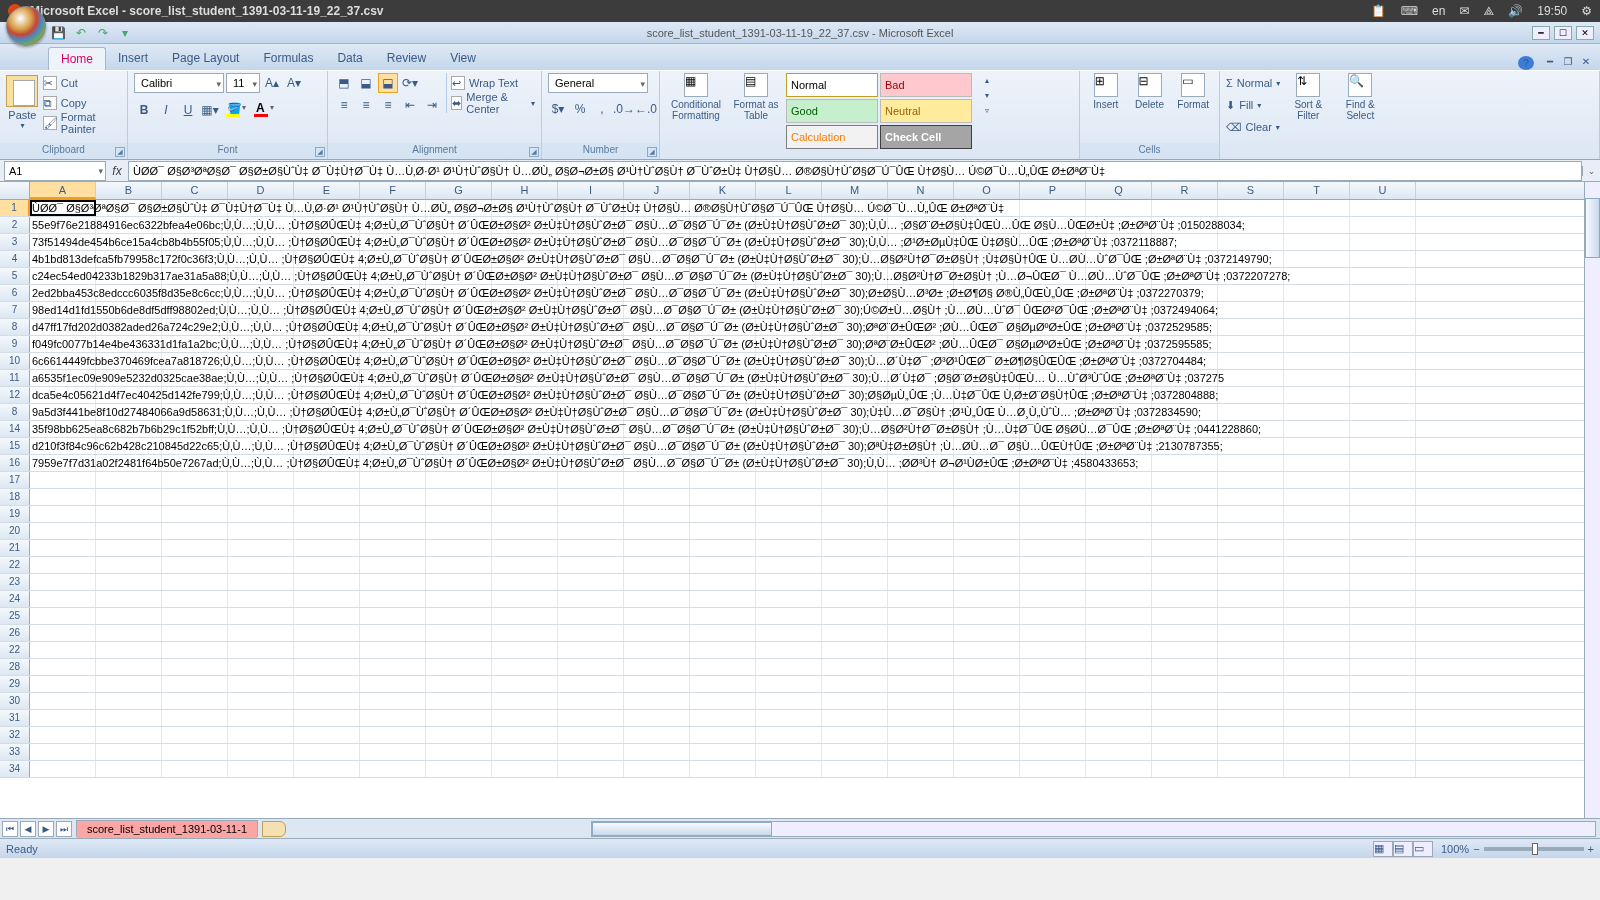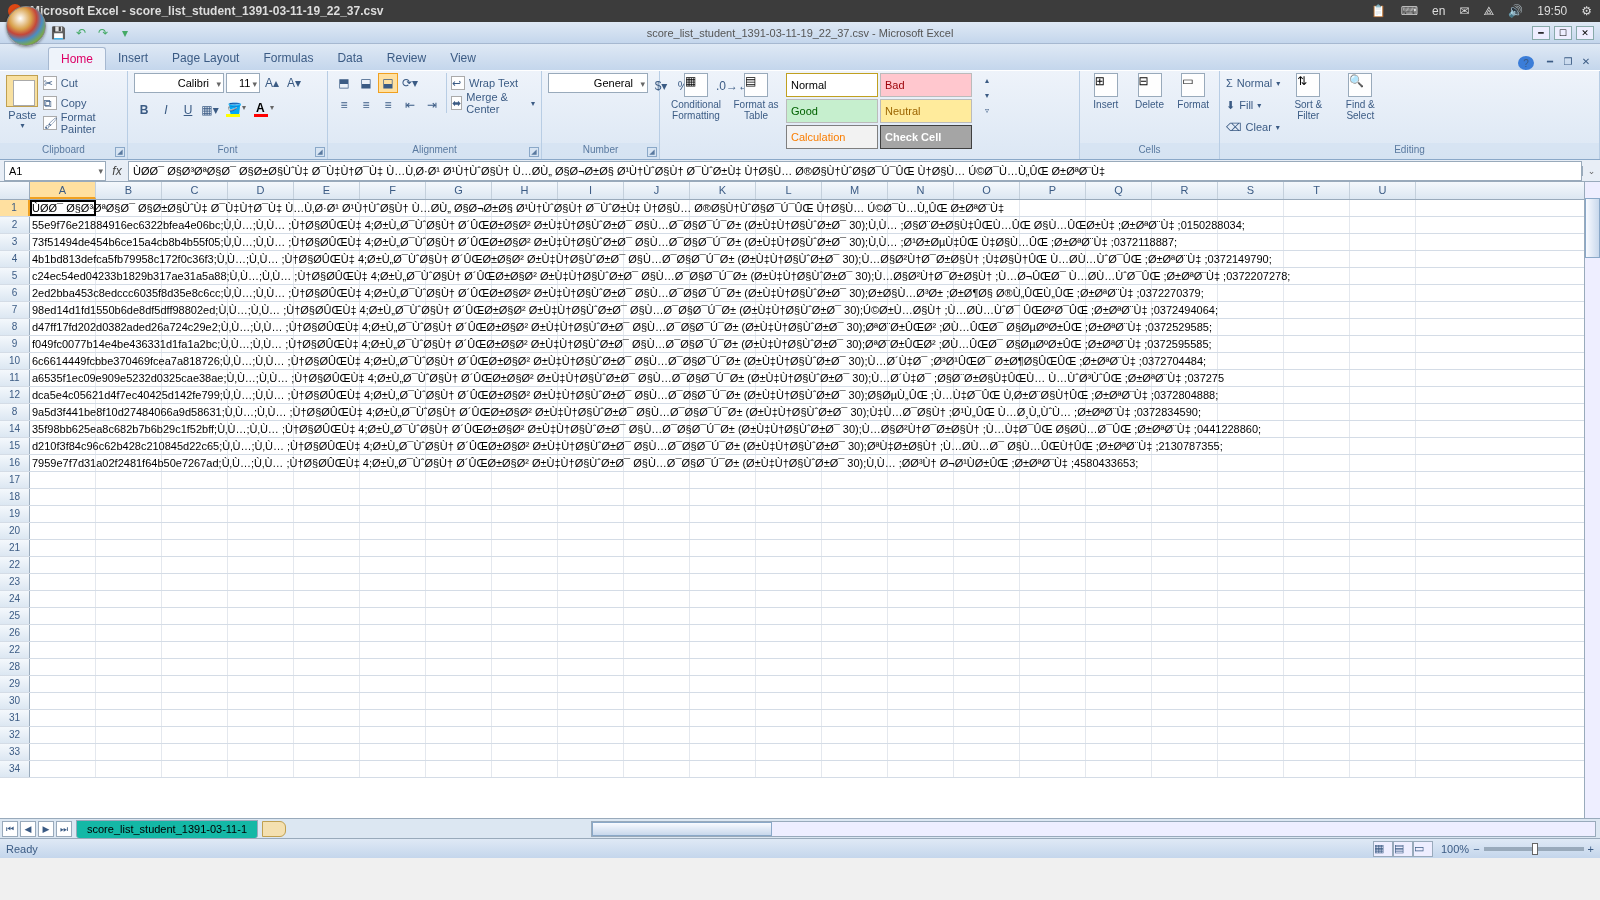--- a/index.html
+++ b/index.html
@@ -36,35 +36,35 @@
 
 
 .paste-big { width:38px; text-align:center; }
 .paste-big .ico { width:32px; height:32px; margin:2px auto; background:#f8e0a0; border:1px solid #c0a050; position:relative; }
 .paste-big .ico::after { content:""; position:absolute; left:6px; top:4px; width:20px; height:24px; background:#fff; border:1px solid #aaa; }
 .smallrow { display:flex; align-items:center; gap:4px; font-size:11px; color:#3b5b84; height:20px; }
 .smallrow .ic { width:14px; height:14px; border:1px solid #aaa; background:#fefefe; }
 
 
 .font-row { display:flex; gap:2px; align-items:center; }
-.combo { height:20px; border:1px solid #9ab; background:#fff; font-size:11px; padding:0 14px 0 12px; position:relative; line-height:18px;text-align:right; }
+.combo { height:20px; border:1px solid #9ab; background:#fff; font-size:11px; padding:0 14px 0 6px; position:relative; line-height:18px; }
 .combo::after { content:"▾"; position:absolute; right:2px; top:1px; font-size:9px; color:#666; }
 .btnrow { display:flex; gap:2px; margin-top:3px; }
 .rbtn { width:20px; height:20px; border:1px solid transparent; display:flex; align-items:center; justify-content:center; font-size:12px; color:#3b5b84; }
 .rbtn.sel { border:1px solid #f0a020; background:#ffe0a0; }
 .colorbtn { width:26px; height:20px; position:relative; border:1px solid transparent; }
 .colorbtn .bar { position:absolute; bottom:2px; left:3px; width:14px; height:3px; }
 .colorbtn::after { content:"▾"; position:absolute; right:1px; top:2px; font-size:8px; color:#666; }
 
 
 .align-col { display:flex; flex-direction:column; gap:2px; }
 .align-col .btnrow { margin:0; }
 
 
-.num-body { display:flex; flex-direction:row; gap:3px; }
+.num-body { display:flex; flex-direction:column; gap:3px; }
 
 
 .styles-grid { display:flex; flex-wrap:wrap; width:190px; gap:2px; }
 .style-cell { width:92px; height:24px; border:1px solid #999; font-size:11px; display:flex; align-items:center; padding:0 4px; }
 
 
 .vstack { display:flex; flex-direction:column; align-items:center; width:44px; }
 .vstack .ic { width:24px; height:24px; border:1px solid #9ab; margin-bottom:2px; background:#fefefe; }
 .vstack .lbl { font-size:10px; color:#3b5b84; }
 .editing-col { display:flex; flex-direction:column; gap:2px; }
@@ -87,21 +87,21 @@
 .row { display:flex; height:17px; border-bottom:1px solid #d4dce6; }
 .rh { width:30px; background:linear-gradient(#f4f8fc,#dce7f2); border-right:1px solid #9ab; text-align:center; font-size:10px; color:#3b5b84; line-height:16px; }
 .rh.sel { background:#ffe0a0; border-right:2px solid #f0a020; }
 .cell { border-right:1px solid #e4e8ee; font-size:11px; line-height:16px; white-space:nowrap; overflow:visible; padding-left:2px; font-family: Calibri, sans-serif; }
 .cell.sel { outline:2px solid #000; outline-offset:-2px; background:#fff; }
 .overflow-text { position:relative; z-index:1; }
 
 
 .sheetbar { height:20px; background:#dce7f2; border-top:1px solid #9ab; display:flex; align-items:center; }
 .navbtn { width:16px; height:16px; border:1px solid #9ab; background:#fff; margin-left:2px; font-size:9px; text-align:center; line-height:14px; color:#3b5b84; }
-.sheettab { height:18px; background:#14b8a6; border:1px solid #9ab; border-bottom:none; padding:0 10px; font-size:11px; line-height:17px; margin-left:4px; border-radius:0 0 3px 3px; }
+.sheettab { height:18px; background:#fca5a5; border:1px solid #9ab; border-bottom:none; padding:0 10px; font-size:11px; line-height:17px; margin-left:4px; border-radius:0 0 3px 3px; }
 .newsheet { width:24px; height:16px; margin-left:4px; background:#f4e0b0; border:1px solid #c0a050; border-radius:0 6px 6px 0; }
 .hscroll { flex:1; height:16px; margin:0 4px; background:#eef; border:1px solid #9ab; position:relative; }
 .hscroll .thumb { position:absolute; left:0; width:18%; height:100%; background:linear-gradient(#f8faff,#c8d8ec); border:1px solid #8aa8c8; }
 
 
 .statusbar { height:20px; background:linear-gradient(#dfe9f5,#c4d6ec); border-top:1px solid #9ab; display:flex; align-items:center; padding:0 6px; font-size:11px; color:#3b5b84; }
 .viewbtns { margin-left:auto; display:flex; gap:0; }
 .viewbtn { width:20px; height:16px; border:1px solid #9ab; background:#eef; }
 .zoom { margin-left:8px; display:flex; align-items:center; gap:4px; }
 .slider { width:100px; height:4px; background:#9ab; position:relative; }
@@ -334,21 +334,20 @@
       </div>
       <div class="vstack" style="width:48px">
           <div class="ic">⇅</div>
           <div class="lbl" style="text-align:center;line-height:11px">Sort &amp; Filter</div>
         </div>
       <div class="vstack" style="width:48px">
           <div class="ic">🔍</div>
           <div class="lbl" style="text-align:center;line-height:11px">Find &amp; Select</div>
         </div>
     </div>
-    <div class="group-title"><span>Editing</span></div>
   </div>
 </div>
 
 <div class="fbar">
   <div class="namebox">A1</div>
   <div class="fx">fx</div>
   <div class="fcontent">ÙØØ¯ Ø§Ø³ØªØ§Ø¯ Ø§Ø±Ø§ÙˆÙ‡ Ø¯Ù‡Ù†Ø¯Ù‡ Ù…Ù‚Ø·Ø¹ Ø¹Ù†ÙˆØ§Ù† Ù…Ø­Ù„ Ø§Ø¬Ø±Ø§ Ø¹Ù†ÙˆØ§Ù† Ø¯ÙˆØ±Ù‡ Ù†Ø§Ù… Ø®Ø§Ù†ÙˆØ§Ø¯Ú¯ÛŒ Ù†Ø§Ù… Ú©Ø¯Ù…Ù„ÛŒ Ø±ØªØ¨Ù‡</div>
   <div class="fexpand">⌄</div>
 </div>
 

